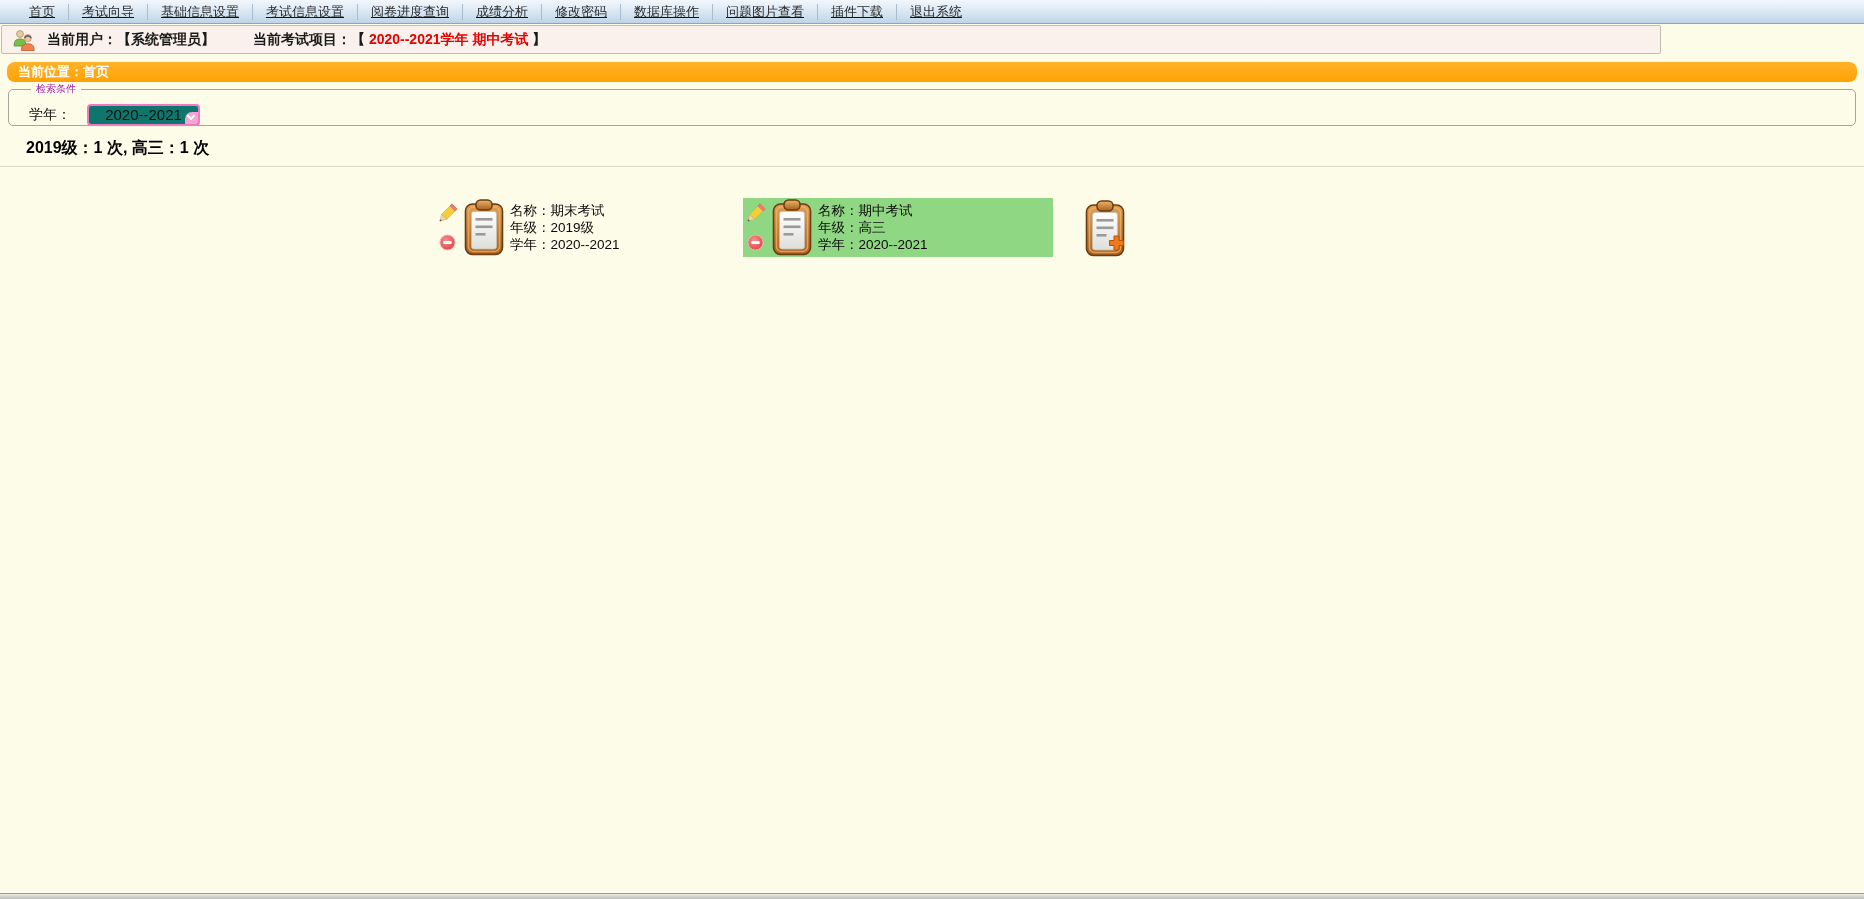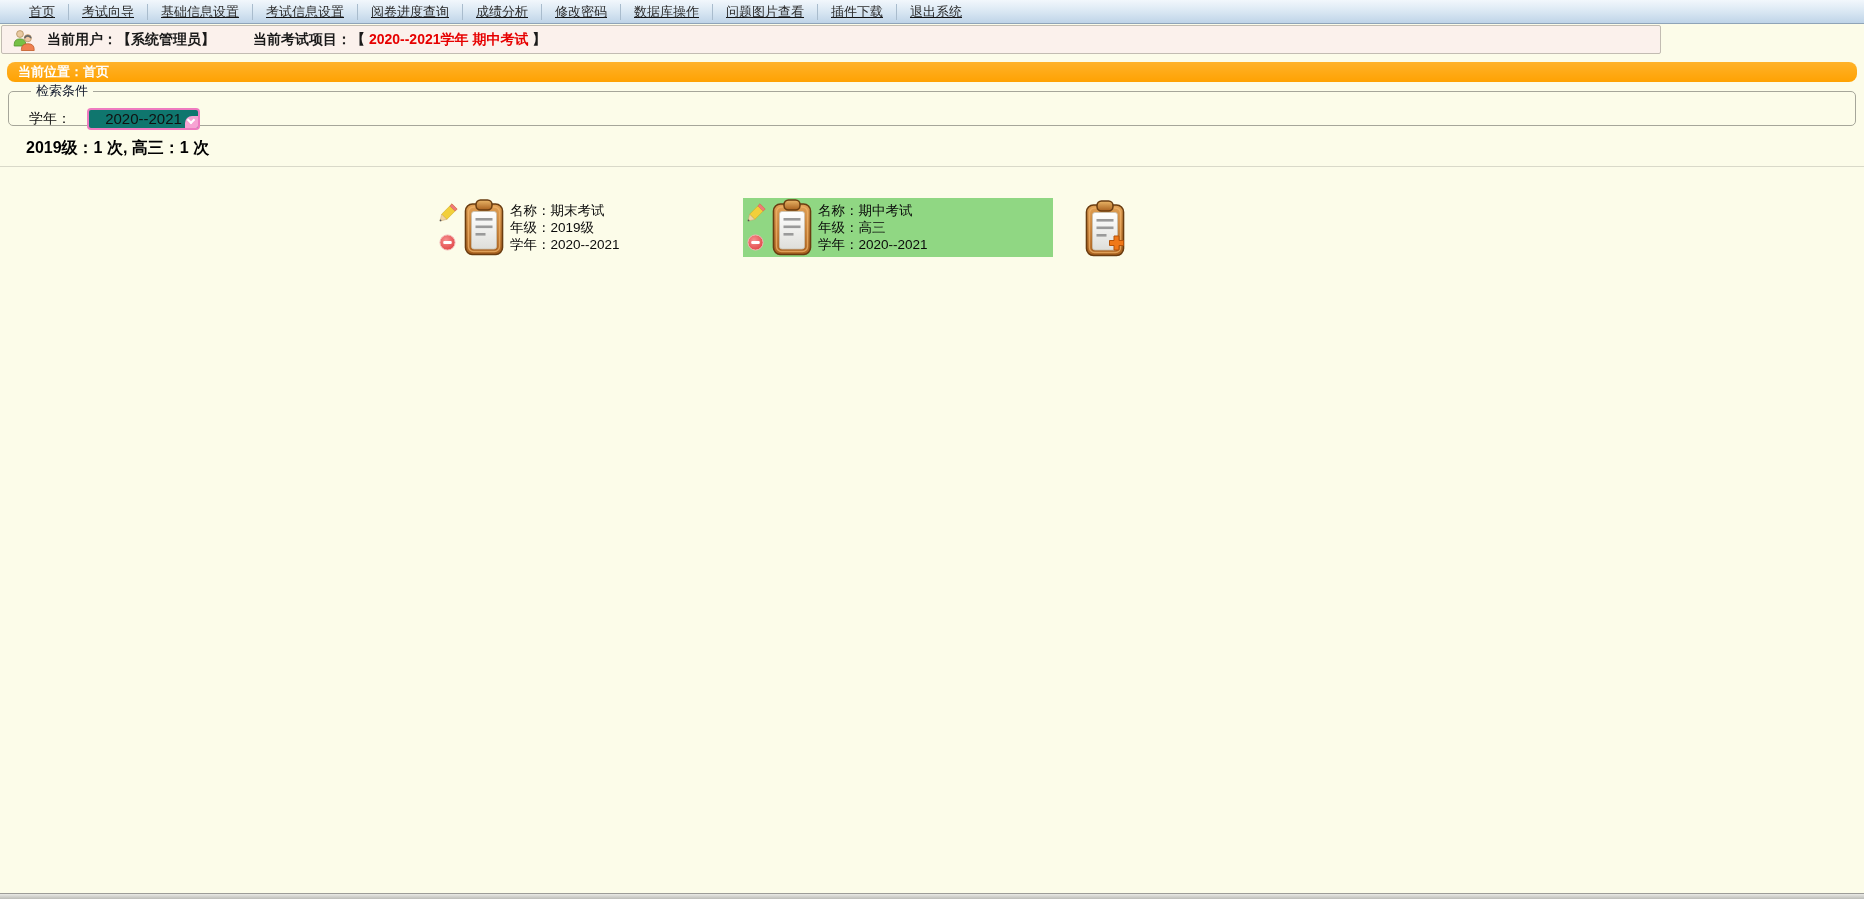--- a/index.html
+++ b/index.html
@@ -34,21 +34,21 @@
     position:absolute; top:62px; left:7px; width:1850px; height:20px;
     background:linear-gradient(#ffb22a, #ffa202);
     border-radius:8px; color:#fff; font-size:13px; font-weight:bold;
     line-height:20px; padding-left:11px;
   }
   
   fieldset.filter {
     position:absolute; top:82px; left:8px; width:1848px; height:44px;
     border:1px solid #a6a69a; border-radius:5px;
   }
-  fieldset.filter legend { margin-left:22px; padding:0 5px; font-size:13px; color:#0f172a; }
+  fieldset.filter legend { margin-left:22px; padding:0 5px; font-size:10px; color:#a21caf; }
   .filter-row { position:absolute; left:20px; top:8px; display:flex; align-items:center; }
   .filter-row .lbl { font-size:14px; color:#111; }
   .select-box {
     position:relative; margin-left:16px; width:113px; height:22px;
     background:#0f766e; border:2px solid #ee7bc0; border-radius:4px;
     font-size:15px; color:#111; text-align:center; line-height:18px; cursor:pointer;
   }
   .sel-arrow {
     position:absolute; right:0; bottom:0; width:13px; height:12px;
     background:#f7a3d3; border-top-left-radius:7px; border-bottom-right-radius:2px;

